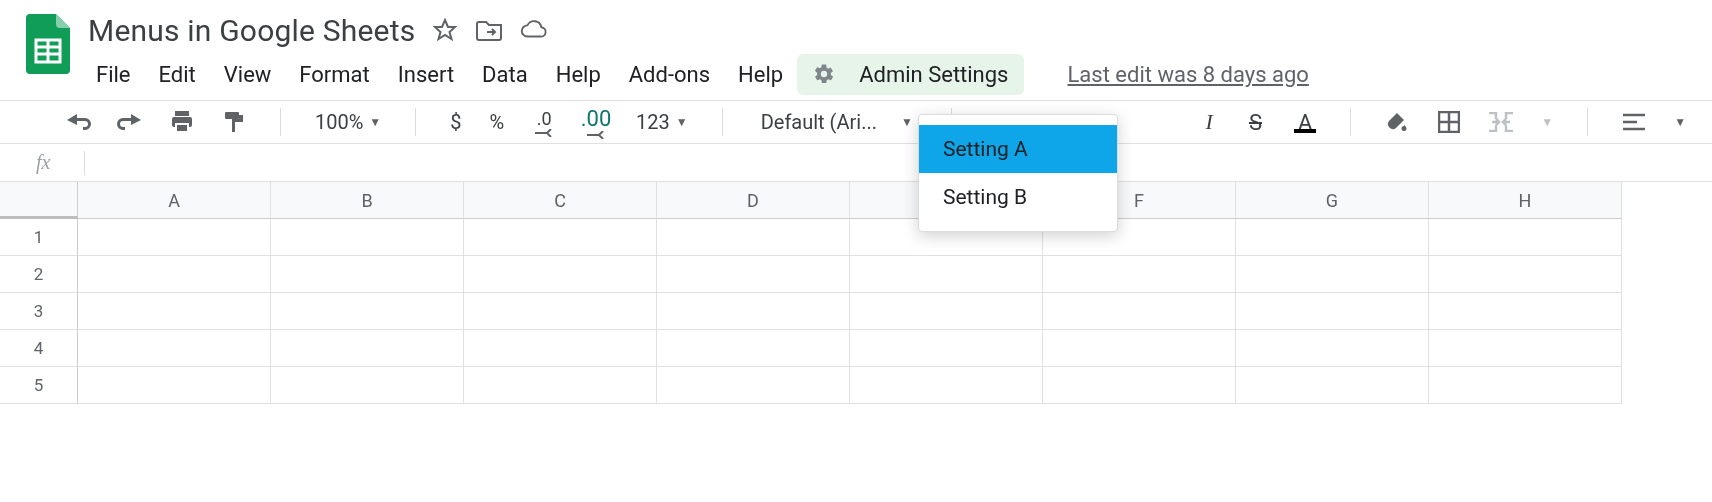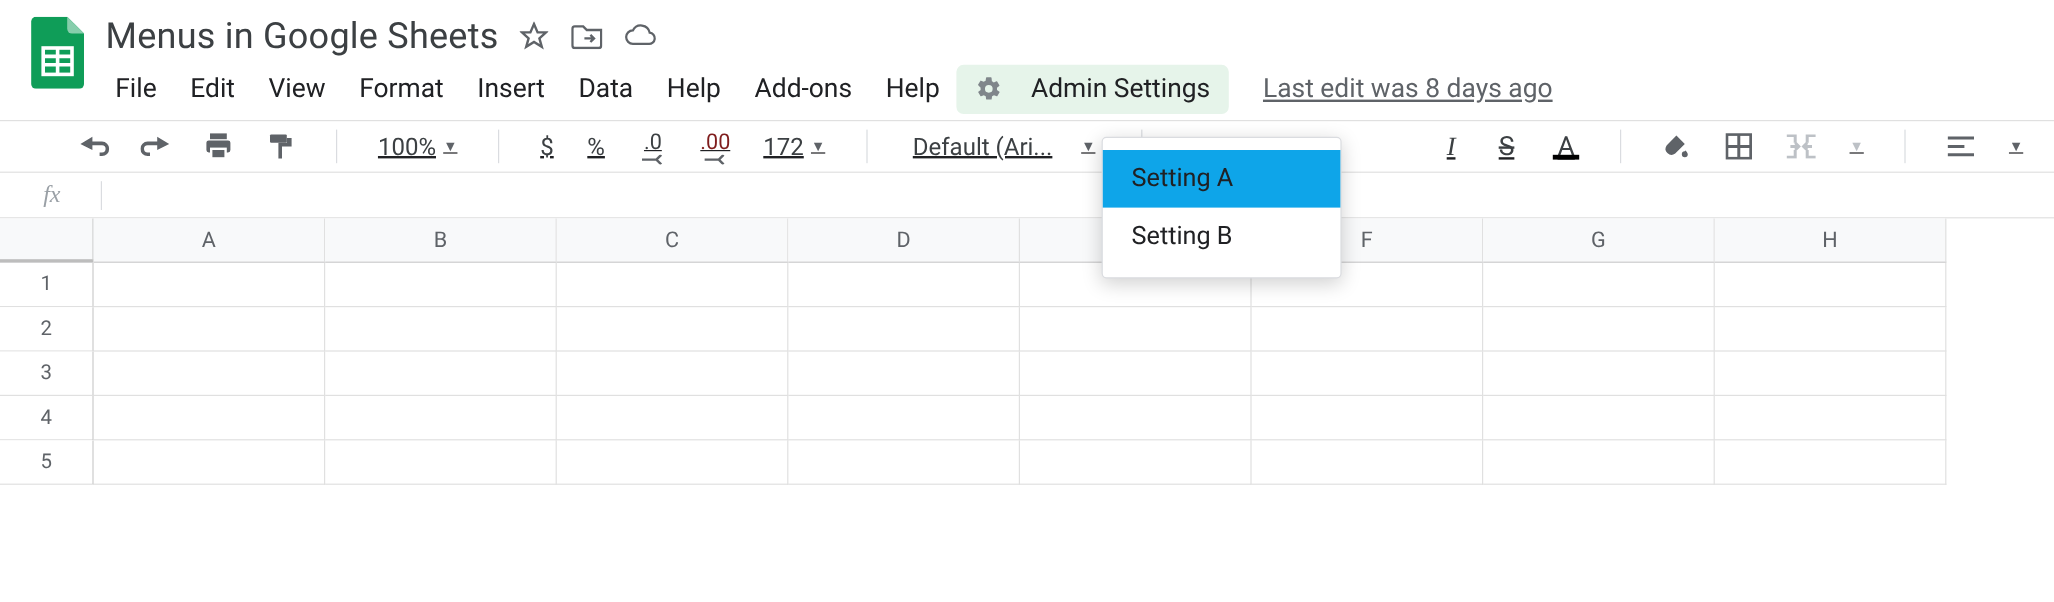--- a/index.html
+++ b/index.html
@@ -63,34 +63,33 @@
     display: inline-flex;
     align-items: center;
     gap: 24px;
     padding: 8px 16px;
   }
   .gear-icon { display: inline-flex; }
   .last-edit {
     font-size: 22px;
     color: #5f6368;
     text-decoration: underline;
-    margin-left: 28px;
+    margin-left: 43px;
     cursor: pointer;
   }
   
   .toolbar {
     display: flex;
     align-items: center;
     height: 44px;
     border-top: 1px solid #e0e0e0;
     border-bottom: 1px solid #e0e0e0;
     padding: 0 20px 0 60px;
     gap: 16px;
     margin-top: 4px;
-    text-decoration: underline;
   }
   .tb-btn {
     min-width: 36px; height: 36px;
     display: flex; align-items: center; justify-content: center;
     color: #5f6368;
     cursor: pointer;
     border-radius: 4px;
   }
   .tb-sep {
     width: 1px; height: 28px;
@@ -316,27 +315,27 @@
   <span class="tb-sep"></span>
   <span class="tb-text small">$</span>
   <span class="tb-text small">%</span>
   <span class="tb-btn" style="flex-direction:column;gap:0;">
     <span style="font-size:18px;color:#3c4043;">.0</span>
     <svg width="18" height="8" viewBox="0 0 18 8" fill="#5f6368">
         <path d="M6 4 H18 M6 4 2 0 M6 4 2 8" stroke="#5f6368" stroke-width="2" fill="none" transform="scale(-1,1) translate(-18,0)"></path>
       </svg>
   </span>
   <span class="tb-btn" style="flex-direction:column;gap:0;">
-    <span style="font-size:18px;color:#7f1d1d;">.00</span>
+    <span style="font-size:22px;color:#0f766e;">.00</span>
     <svg width="18" height="8" viewBox="0 0 18 8" fill="none" stroke="#5f6368" stroke-width="2">
         <path d="M0 4 H12 M12 4 16 0 M12 4 16 8"></path>
       </svg>
   </span>
   <span class="tb-text">
-    <span>172</span>
+    <span>123</span>
     <span class="dropdown-arrow">▼</span>
   </span>
   <span class="tb-sep"></span>
   <span class="font-box">
     <span>Default (Ari...</span>
     <span class="dropdown-arrow">▼</span>
   </span>
   <span class="tb-sep"></span>
 
   <span style="width:210px"></span>

